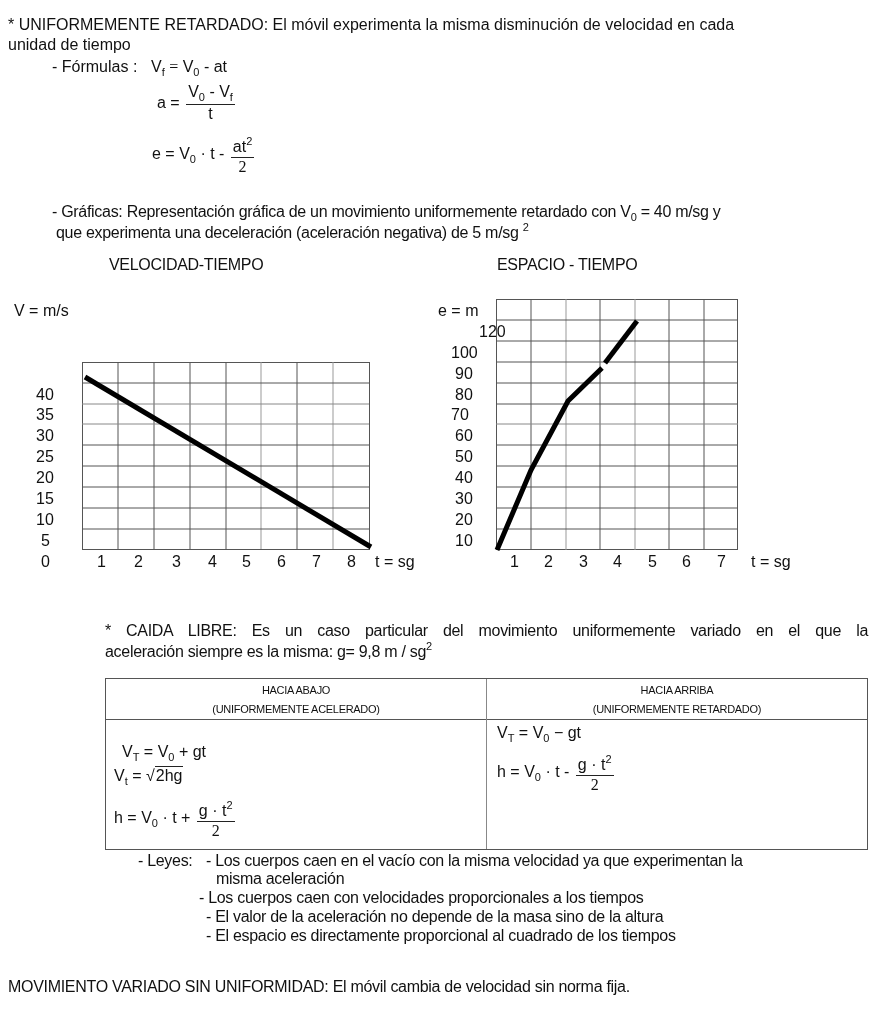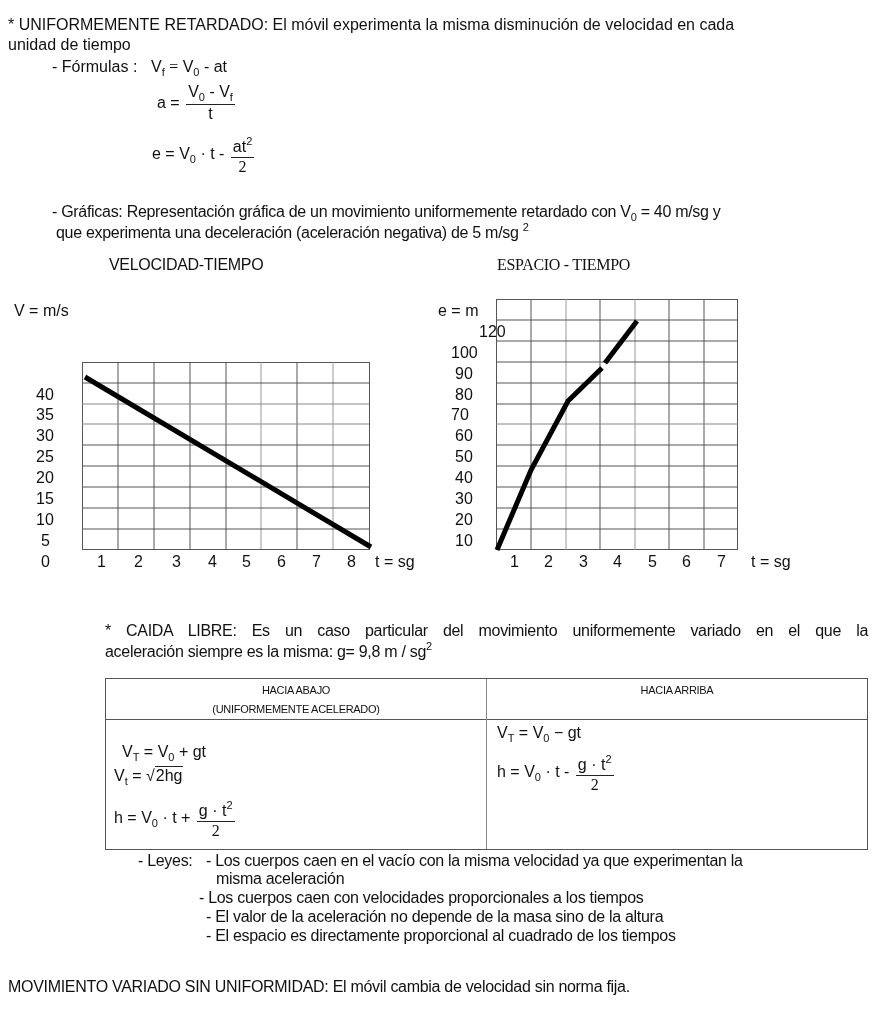--- a/index.html
+++ b/index.html
@@ -51,21 +51,21 @@
 </div>
 
 <div class="abs cond" style="left:52px; top:203px;">
   <span>- Gráficas: Representación gráfica de un movimiento uniformemente retardado con V</span><sub>0</sub><span> = 40 m/sg y</span>
 </div>
 <div class="abs cond" style="left:56px; top:221px;">
   <span>que experimenta una deceleración (aceleración negativa) de 5 m/sg</span> <sup>2</sup>
 </div>
 
 <div class="abs cond" style="left:109px; top:256px;">VELOCIDAD-TIEMPO</div>
-<div class="abs cond" style="left:497px; top:256px;font-family:Liberation Serif, serif;">ESPACIO - TIEMPO</div>
+<div class="abs cond" style="left:497px; top:256px;">ESPACIO - TIEMPO</div>
 
 <div class="abs" style="left:14px; top:302px;">V = m/s</div>
 <div class="abs" style="left:375px; top:553px;">t = sg</div>
 <div class="abs" style="left:438px; top:302px;">e = m</div>
 <div class="abs" style="left:751px; top:553px;">t = sg</div>
 
 <div>
   <div class="abs" style="left:36px; top:386px;">40</div>
   <div class="abs" style="left:36px; top:406px;">35</div>
   <div class="abs" style="left:36px; top:427px;">30</div>
@@ -168,20 +168,21 @@
 </div>
 
 <div class="tbl">
   <div class="divider"></div>
   <div class="hdr" style="left:0; width:380px;">
     <div>HACIA ABAJO</div>
     <div>(UNIFORMEMENTE ACELERADO)</div>
   </div>
   <div class="hdr" style="left:381px; width:380px;">
     <div>HACIA ARRIBA</div>
+    <div>(UNIFORMEMENTE RETARDADO)</div>
   </div>
 
   <div class="abs" style="left:16px; top:64px;">
     <span>V</span><sub>T</sub><span> = V</span><sub>0</sub><span> + gt</span>
   </div>
   <div class="abs" style="left:8px; top:88px;">
     <span>V</span><sub>t</sub><span> = √</span><span class="sqrt">2hg</span>
   </div>
   <div class="abs" style="left:8px; top:120px;">
     <span style="vertical-align:middle;"><span>h = V</span><sub>0</sub><span> · t +</span></span>

